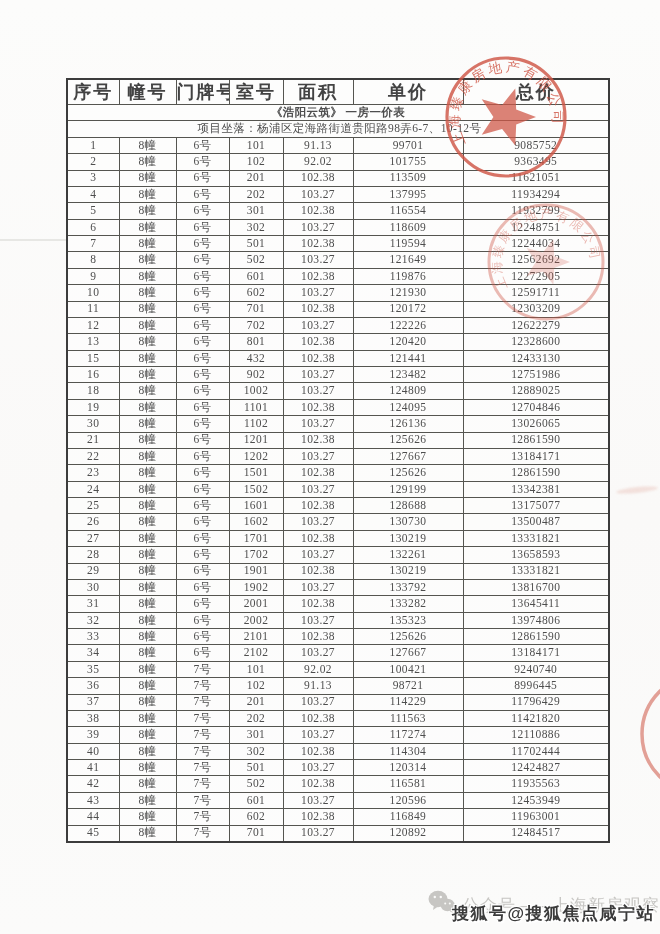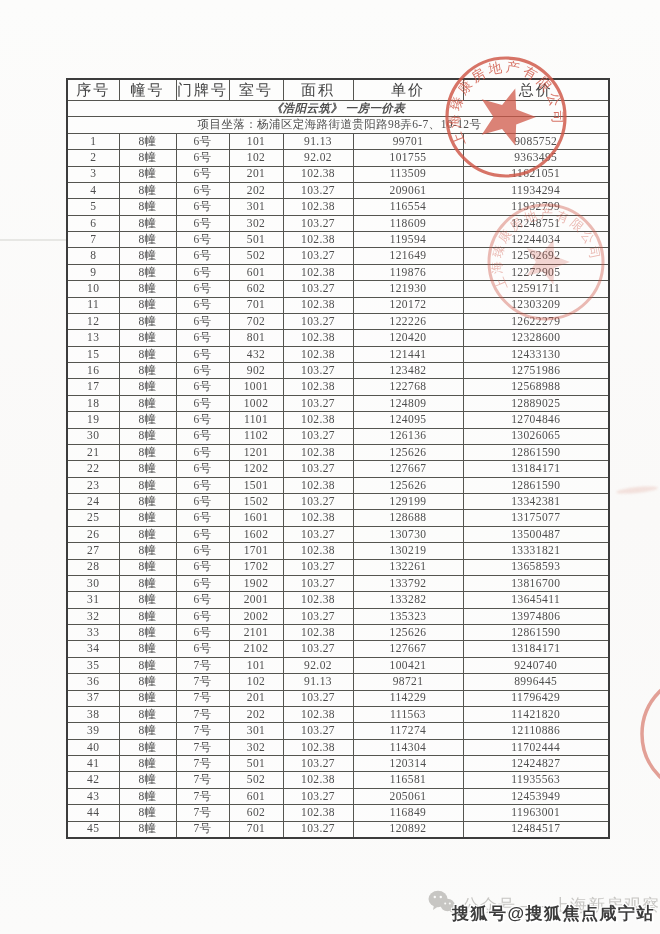--- a/index.html
+++ b/index.html
@@ -26,28 +26,28 @@
     border:2px solid var(--table_border);
     background:rgba(255,255,255,0.45);
   }
   .price-table td,.price-table th{
     border:1px solid var(--cell_line);
     padding:0;text-align:center;vertical-align:middle;
     color:var(--cell_text);
     overflow:hidden;white-space:nowrap;
   }
   .title-cell{
-    height:42px;font-size:21px;font-weight:bold;letter-spacing:3px;color:#3e3e3e;font-style:italic;
+    height:42px;font-size:21px;font-weight:bold;letter-spacing:3px;color:#3e3e3e;
   }
   .location-cell{
     height:22px;font-size:13px;text-align:center;padding-left:3px !important;
     letter-spacing:0.5px;color:#474747;margin-left:41px;
   }
   .price-table thead th{
-    height:20px;font-size:15px;font-weight:normal;letter-spacing:2px;color:#434343;
+    height:20px;font-size:18px;font-weight:bold;letter-spacing:2px;color:#434343;
   }
   .price-table tbody td{
     height:15.38px;font-size:11.5px;line-height:1;letter-spacing:0.4px;
   }
   
   .stamp{position:absolute;pointer-events:none;}
   #stamp-top{left:438px;top:48px;opacity:0.82;}
   #stamp-mid{left:482px;top:196px;opacity:0.40;}
   #stamp-edge{left:636px;top:666px;opacity:0.55;}
   .stamp text{font-family:"Liberation Serif","DejaVu Serif",serif;}
@@ -140,21 +140,21 @@
           <td>102.38</td>
           <td>113509</td>
           <td>11621051</td>
         </tr>
         <tr>
           <td>4</td>
           <td>8幢</td>
           <td>6号</td>
           <td>202</td>
           <td>103.27</td>
-          <td>209061</td>
+          <td>137995</td>
           <td>11934294</td>
         </tr>
         <tr>
           <td>5</td>
           <td>8幢</td>
           <td>6号</td>
           <td>301</td>
           <td>102.38</td>
           <td>116554</td>
           <td>11932799</td>
@@ -243,29 +243,20 @@
         <tr>
           <td>16</td>
           <td>8幢</td>
           <td>6号</td>
           <td>902</td>
           <td>103.27</td>
           <td>123482</td>
           <td>12751986</td>
         </tr>
         <tr>
-          <td>17</td>
-          <td>8幢</td>
-          <td>6号</td>
-          <td>1001</td>
-          <td>102.38</td>
-          <td>122768</td>
-          <td>12568988</td>
-        </tr>
-        <tr>
           <td>18</td>
           <td>8幢</td>
           <td>6号</td>
           <td>1002</td>
           <td>103.27</td>
           <td>124809</td>
           <td>12889025</td>
         </tr>
         <tr>
           <td>19</td>
@@ -349,20 +340,29 @@
           <td>13331821</td>
         </tr>
         <tr>
           <td>28</td>
           <td>8幢</td>
           <td>6号</td>
           <td>1702</td>
           <td>103.27</td>
           <td>132261</td>
           <td>13658593</td>
+        </tr>
+        <tr>
+          <td>29</td>
+          <td>8幢</td>
+          <td>6号</td>
+          <td>1901</td>
+          <td>102.38</td>
+          <td>130219</td>
+          <td>13331821</td>
         </tr>
         <tr>
           <td>30</td>
           <td>8幢</td>
           <td>6号</td>
           <td>1902</td>
           <td>103.27</td>
           <td>133792</td>
           <td>13816700</td>
         </tr>
@@ -473,21 +473,21 @@
           <td>102.38</td>
           <td>116581</td>
           <td>11935563</td>
         </tr>
         <tr>
           <td>43</td>
           <td>8幢</td>
           <td>7号</td>
           <td>601</td>
           <td>103.27</td>
-          <td>205061</td>
+          <td>120596</td>
           <td>12453949</td>
         </tr>
         <tr>
           <td>44</td>
           <td>8幢</td>
           <td>7号</td>
           <td>602</td>
           <td>102.38</td>
           <td>116849</td>
           <td>11963001</td>

